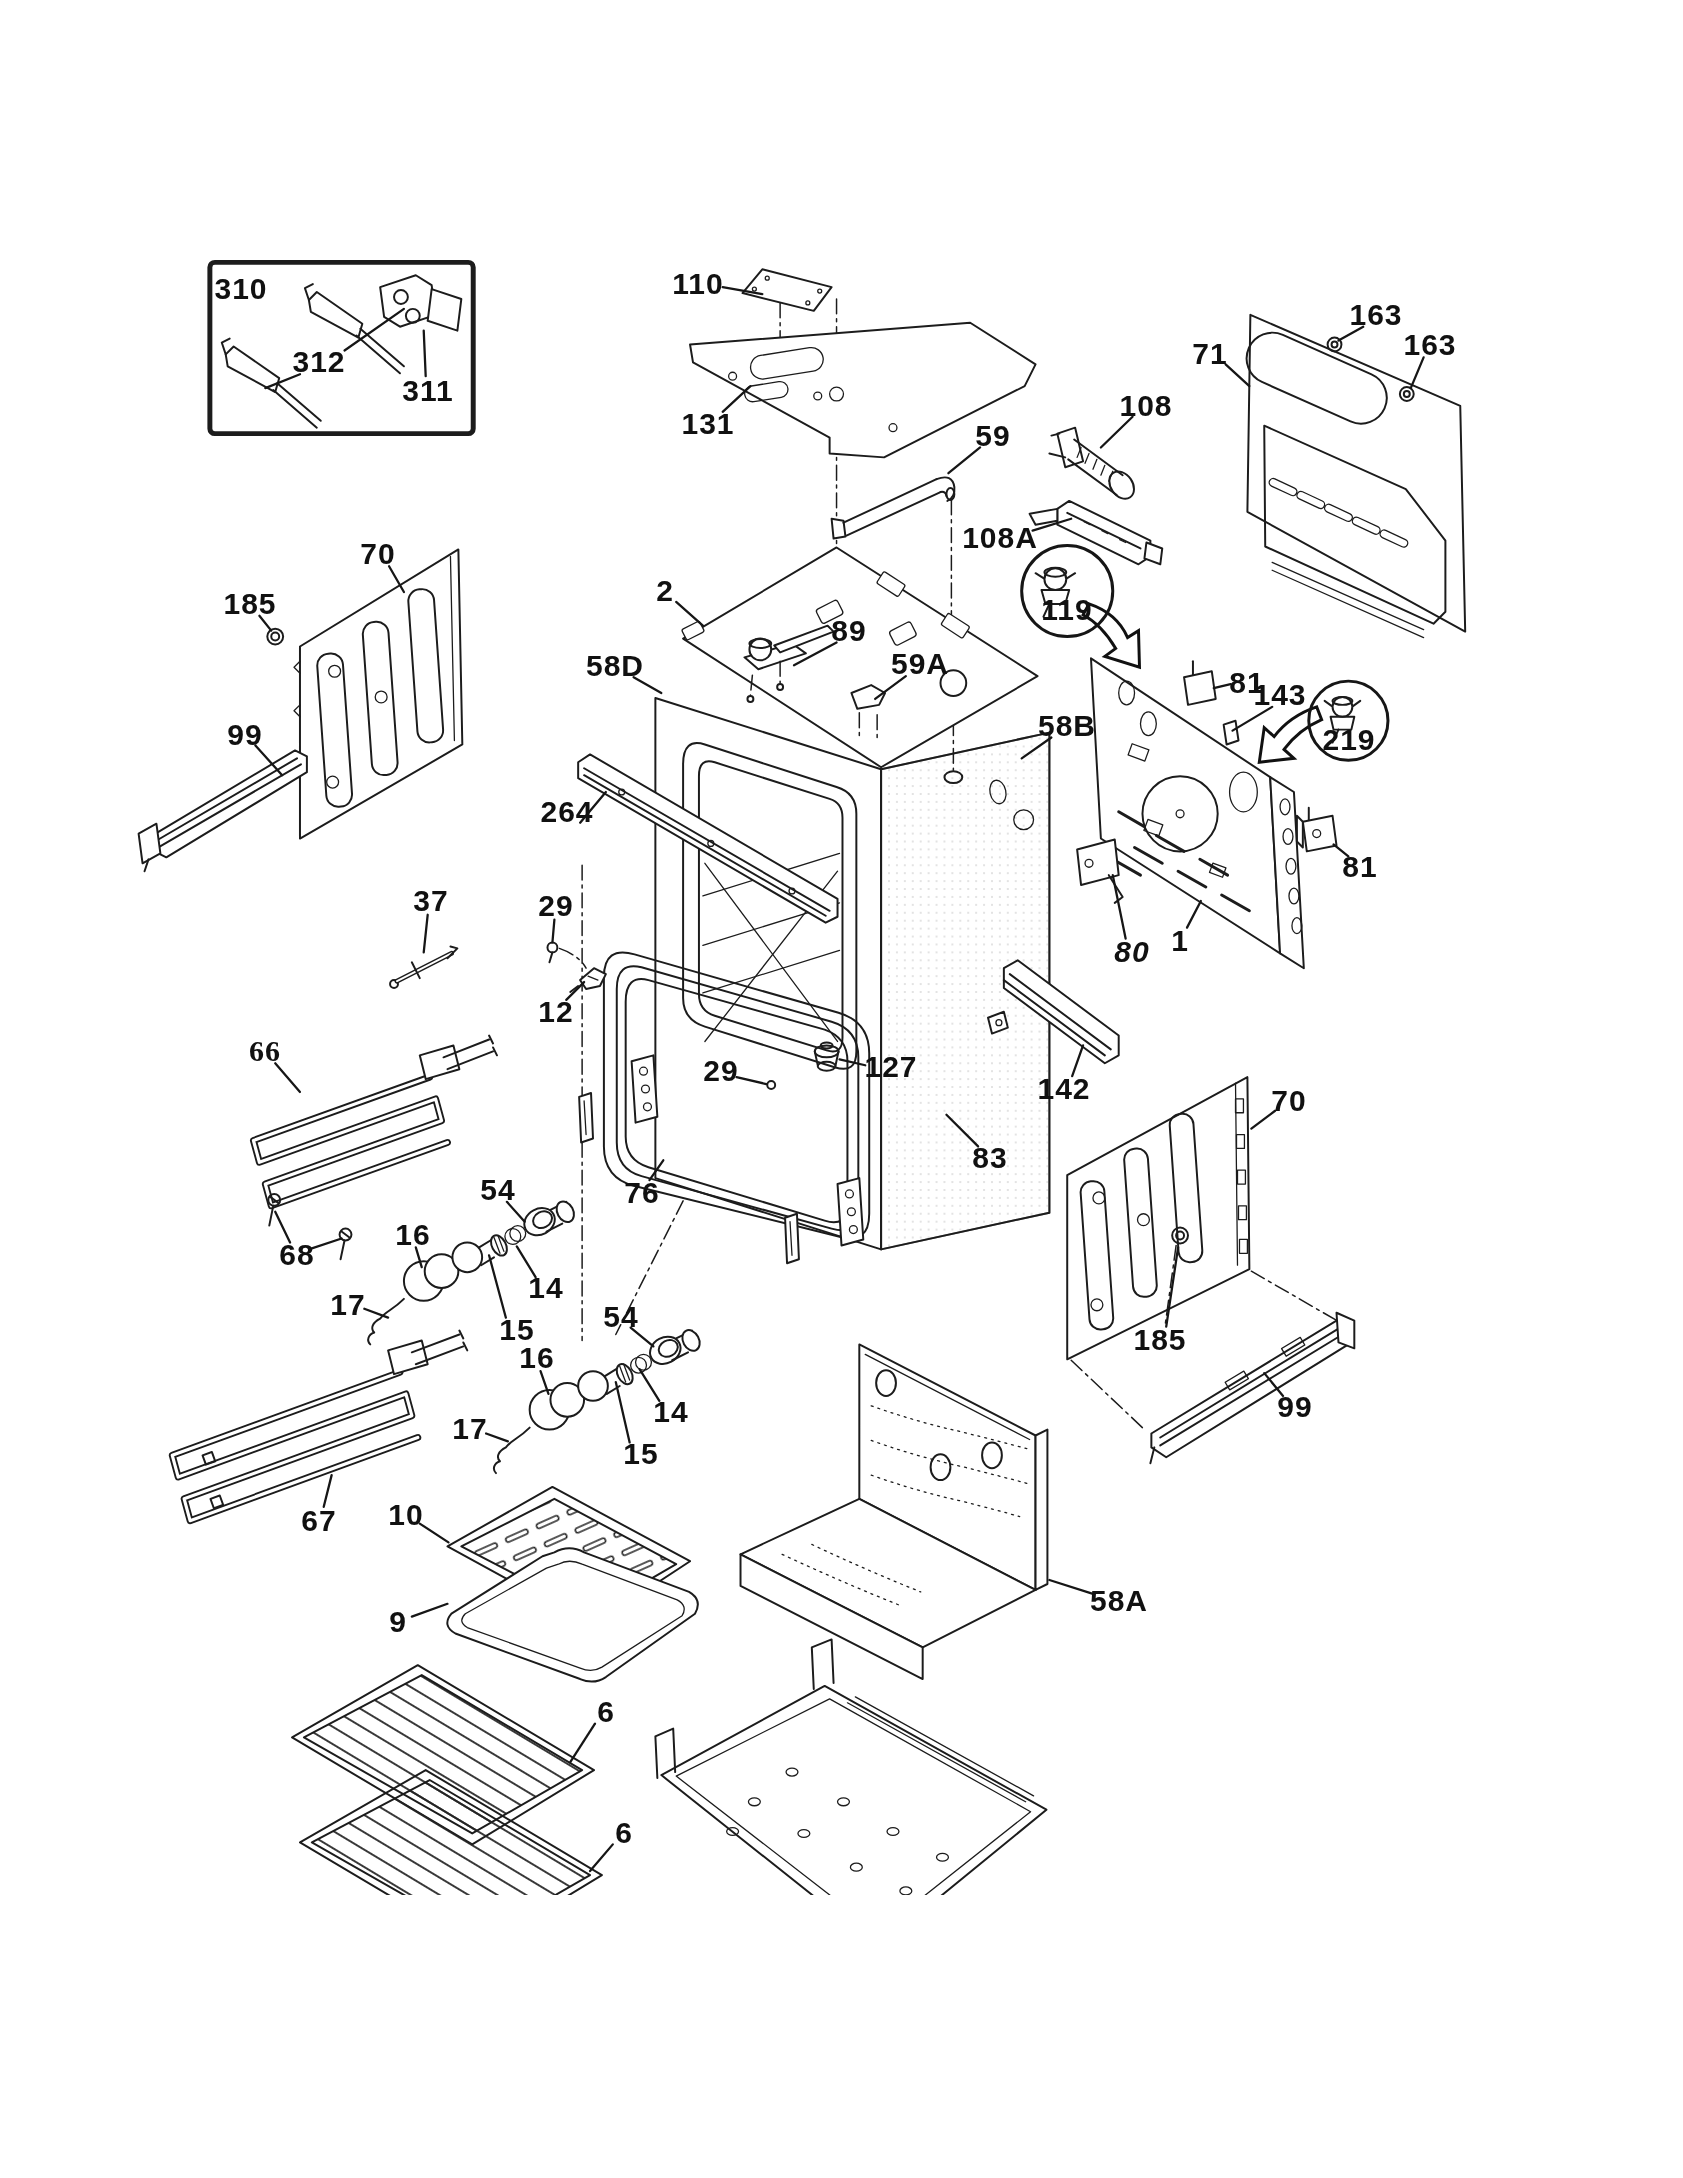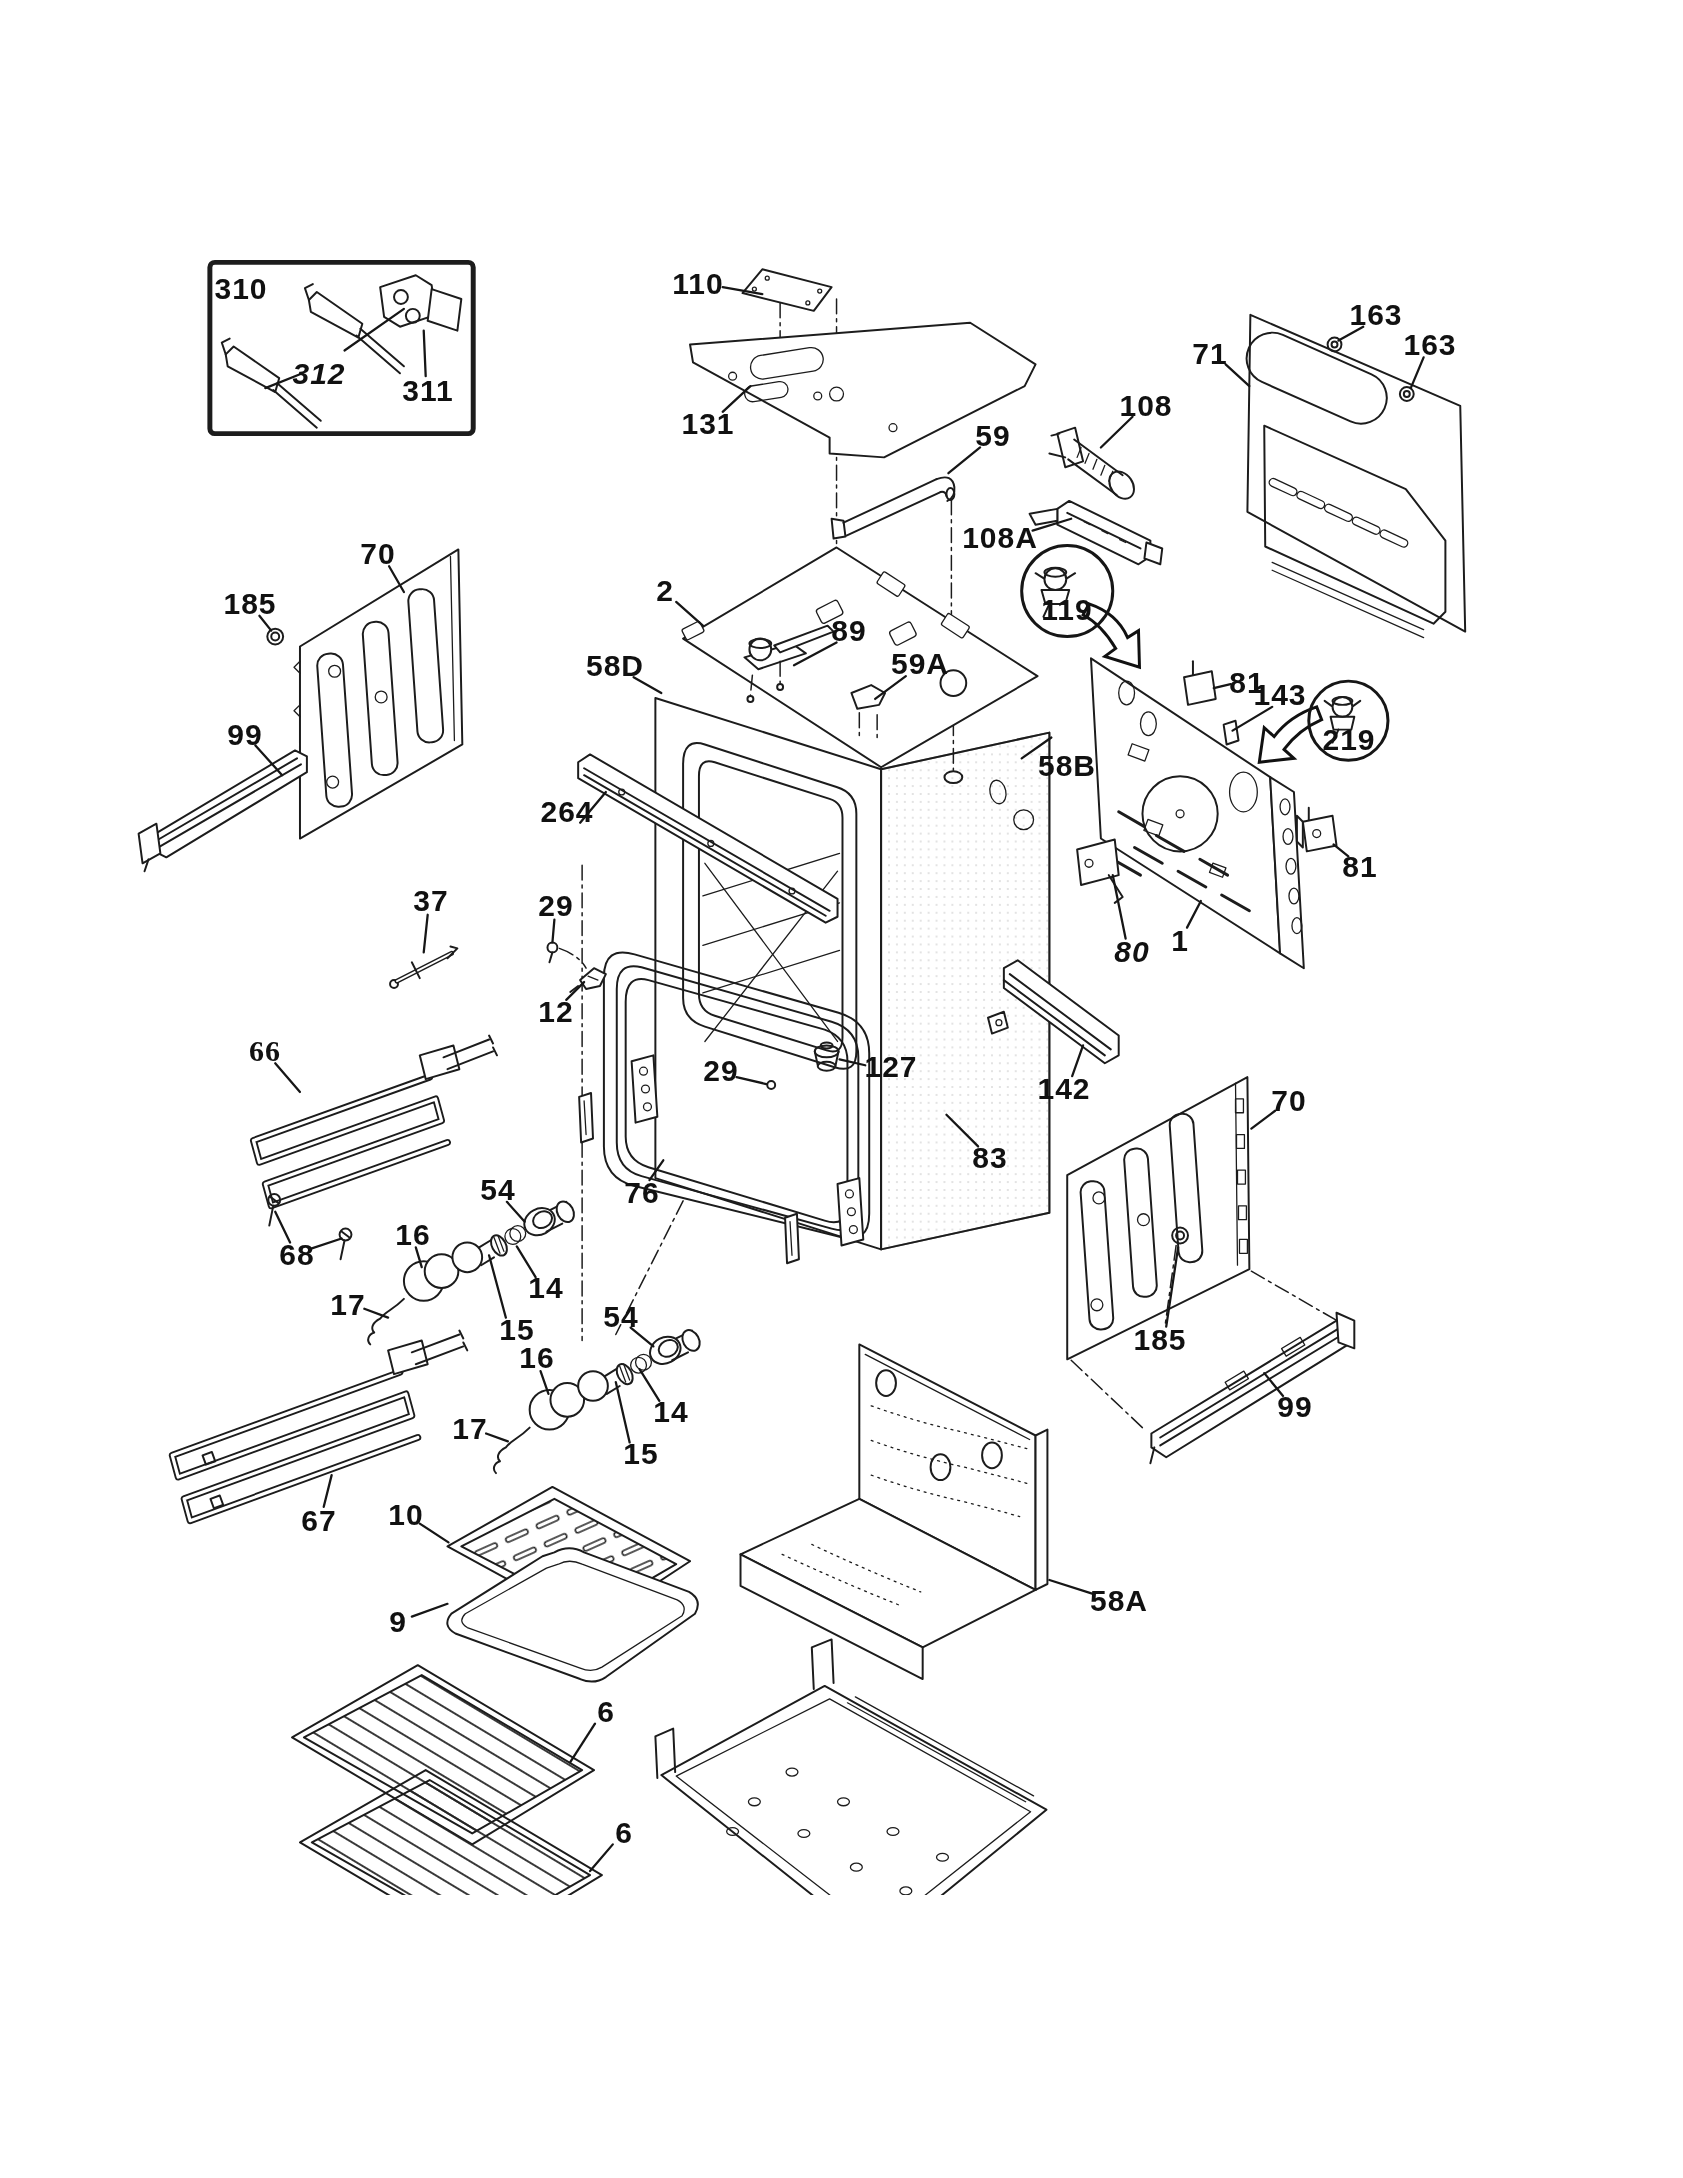--- a/index.html
+++ b/index.html
@@ -555,36 +555,36 @@
         <line x1="656" y1="1192" x2="670" y2="1172"></line>
       </g>
   <g id="callout-circles" stroke="#161616" stroke-width="3" fill="none">
         <circle cx="1078" cy="597" r="46"></circle>
         <circle cx="1362" cy="728" r="40"></circle>
       </g>
 </svg>
 
 <div id="labels-layer">
       <div class="lbl" style="left: 241px; top: 289px;">310</div>
-      <div class="lbl" style="left: 319px; top: 374px; font-style: italic;">312</div>
+      <div class="lbl" style="left: 319px; top: 362px;">312</div>
       <div class="lbl" style="left: 428px; top: 391px;">311</div>
       <div class="lbl" style="left: 698px; top: 284px;">110</div>
       <div class="lbl" style="left: 708px; top: 424px;">131</div>
       <div class="lbl" style="left: 993px; top: 436px;">59</div>
       <div class="lbl" style="left: 1146px; top: 406px;">108</div>
       <div class="lbl" style="left: 1000px; top: 538px;">108A</div>
       <div class="lbl" style="left: 1210px; top: 354px;">71</div>
       <div class="lbl" style="left: 1376px; top: 315px;">163</div>
       <div class="lbl" style="left: 1430px; top: 345px;">163</div>
       <div class="lbl" style="left: 1067px; top: 610px;">119</div>
       <div class="lbl" style="left: 665px; top: 591px;">2</div>
       <div class="lbl" style="left: 849px; top: 631px;">89</div>
       <div class="lbl" style="left: 920px; top: 664px;">59A</div>
       <div class="lbl" style="left: 615px; top: 666px;">58D</div>
-      <div class="lbl" style="left: 1067px; top: 726px; margin-top: 40px;">58B</div>
+      <div class="lbl" style="left: 1067px; top: 726px;">58B</div>
       <div class="lbl" style="left: 378px; top: 554px;">70</div>
       <div class="lbl" style="left: 250px; top: 604px;">185</div>
       <div class="lbl" style="left: 245px; top: 735px;">99</div>
       <div class="lbl" style="left: 567px; top: 812px;">264</div>
       <div class="lbl" style="left: 431px; top: 901px;">37</div>
       <div class="lbl" style="left: 556px; top: 906px;">29</div>
       <div class="lbl" style="left: 556px; top: 1012px;">12</div>
       <div class="lbl" style="left: 265px; top: 1051px; font-family: Liberation Serif, serif;">66</div>
       <div class="lbl" style="left: 297px; top: 1255px;">68</div>
       <div class="lbl" style="left: 413px; top: 1235px;">16</div>

